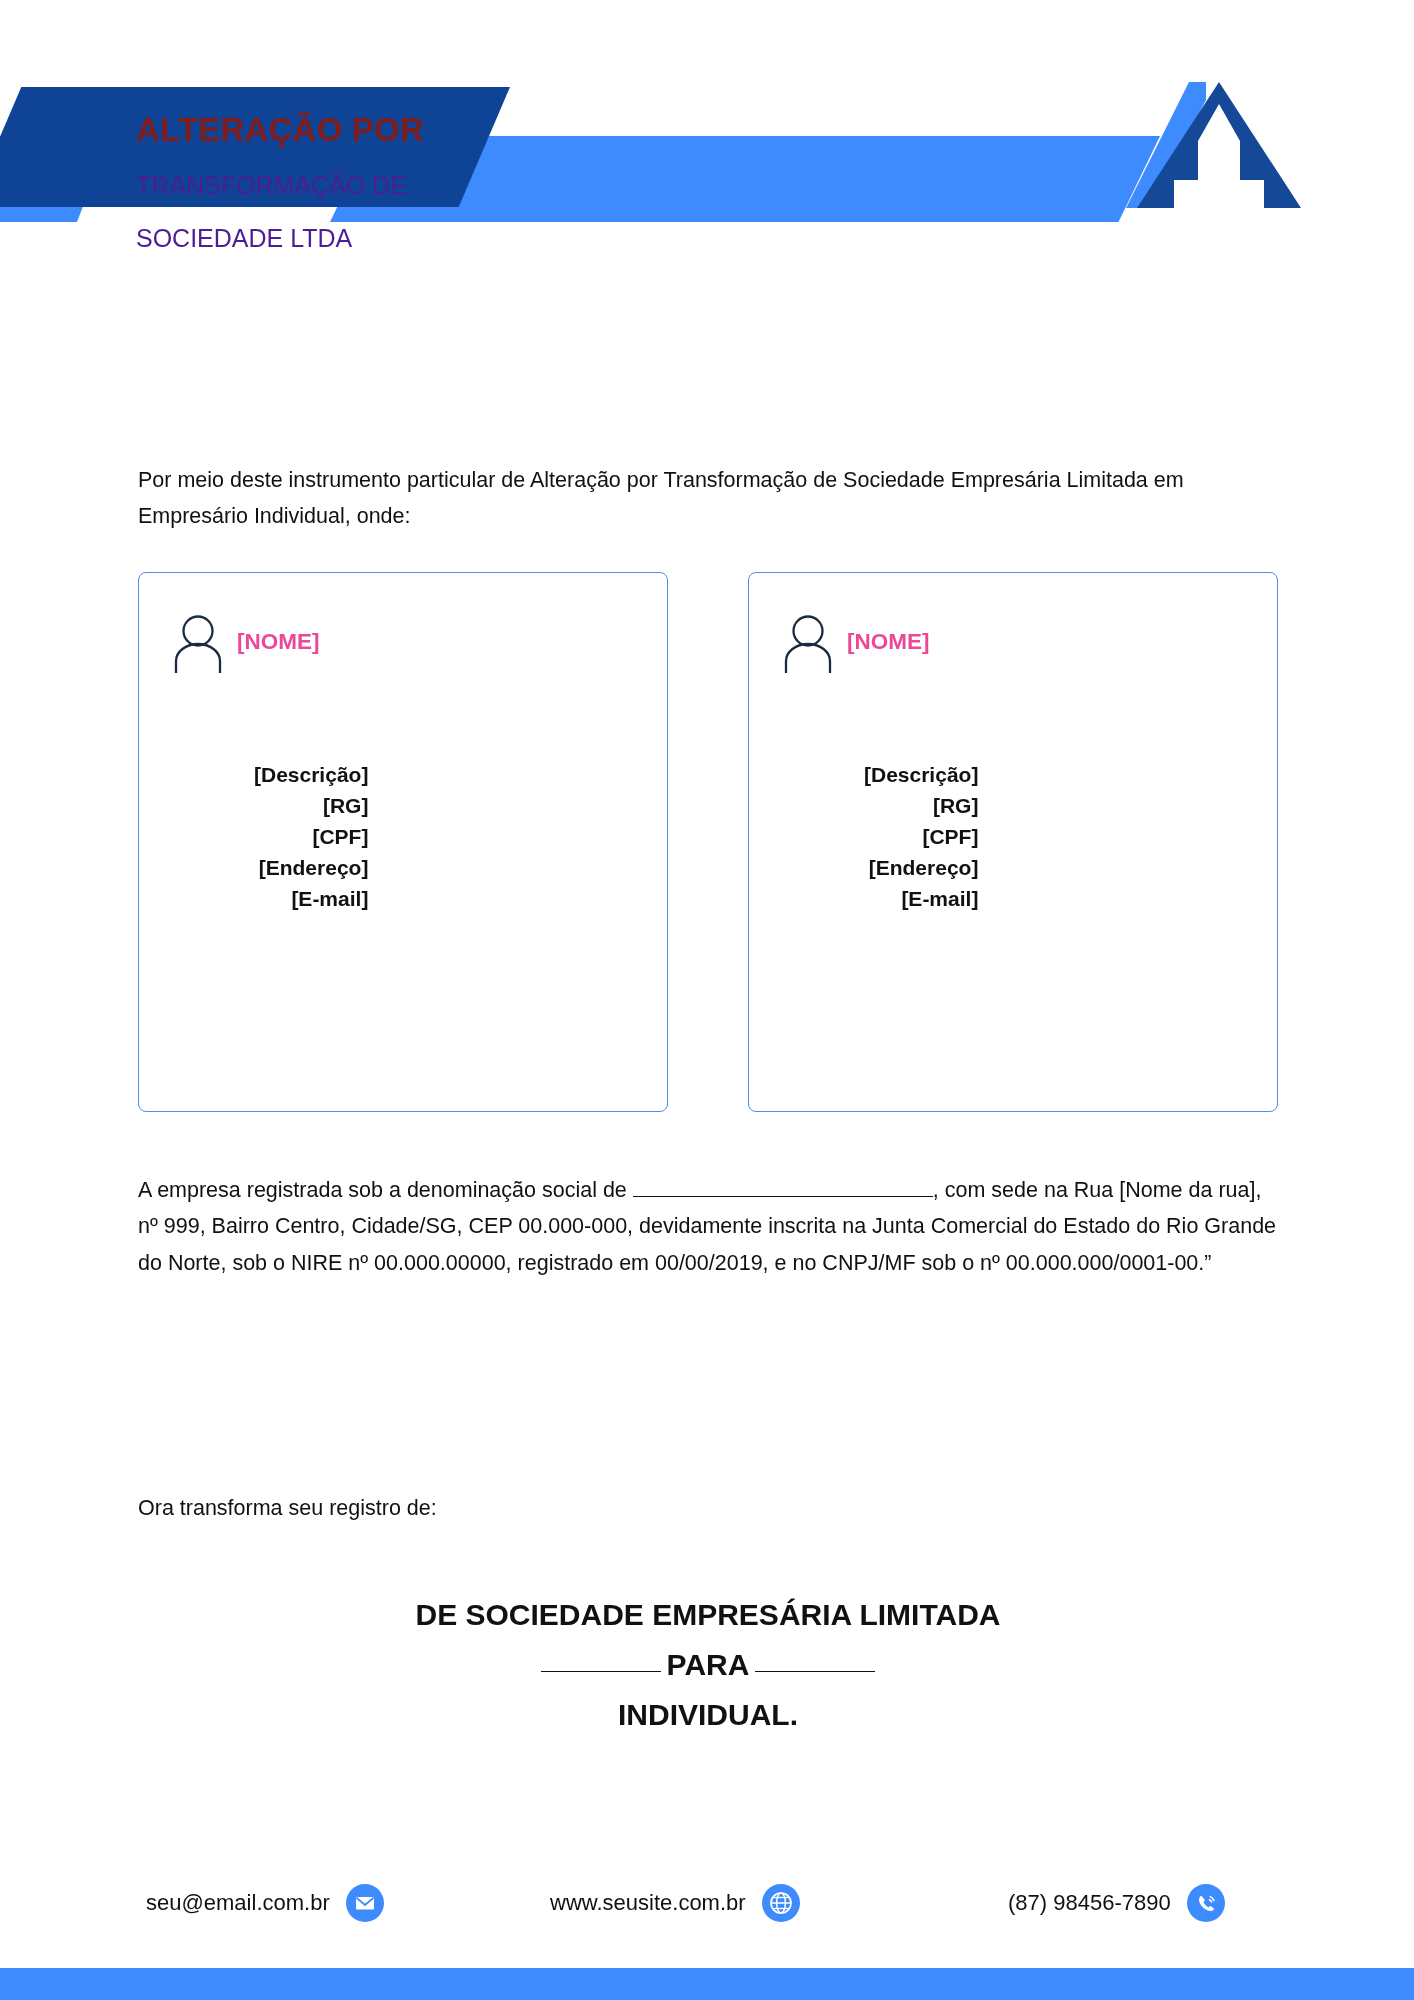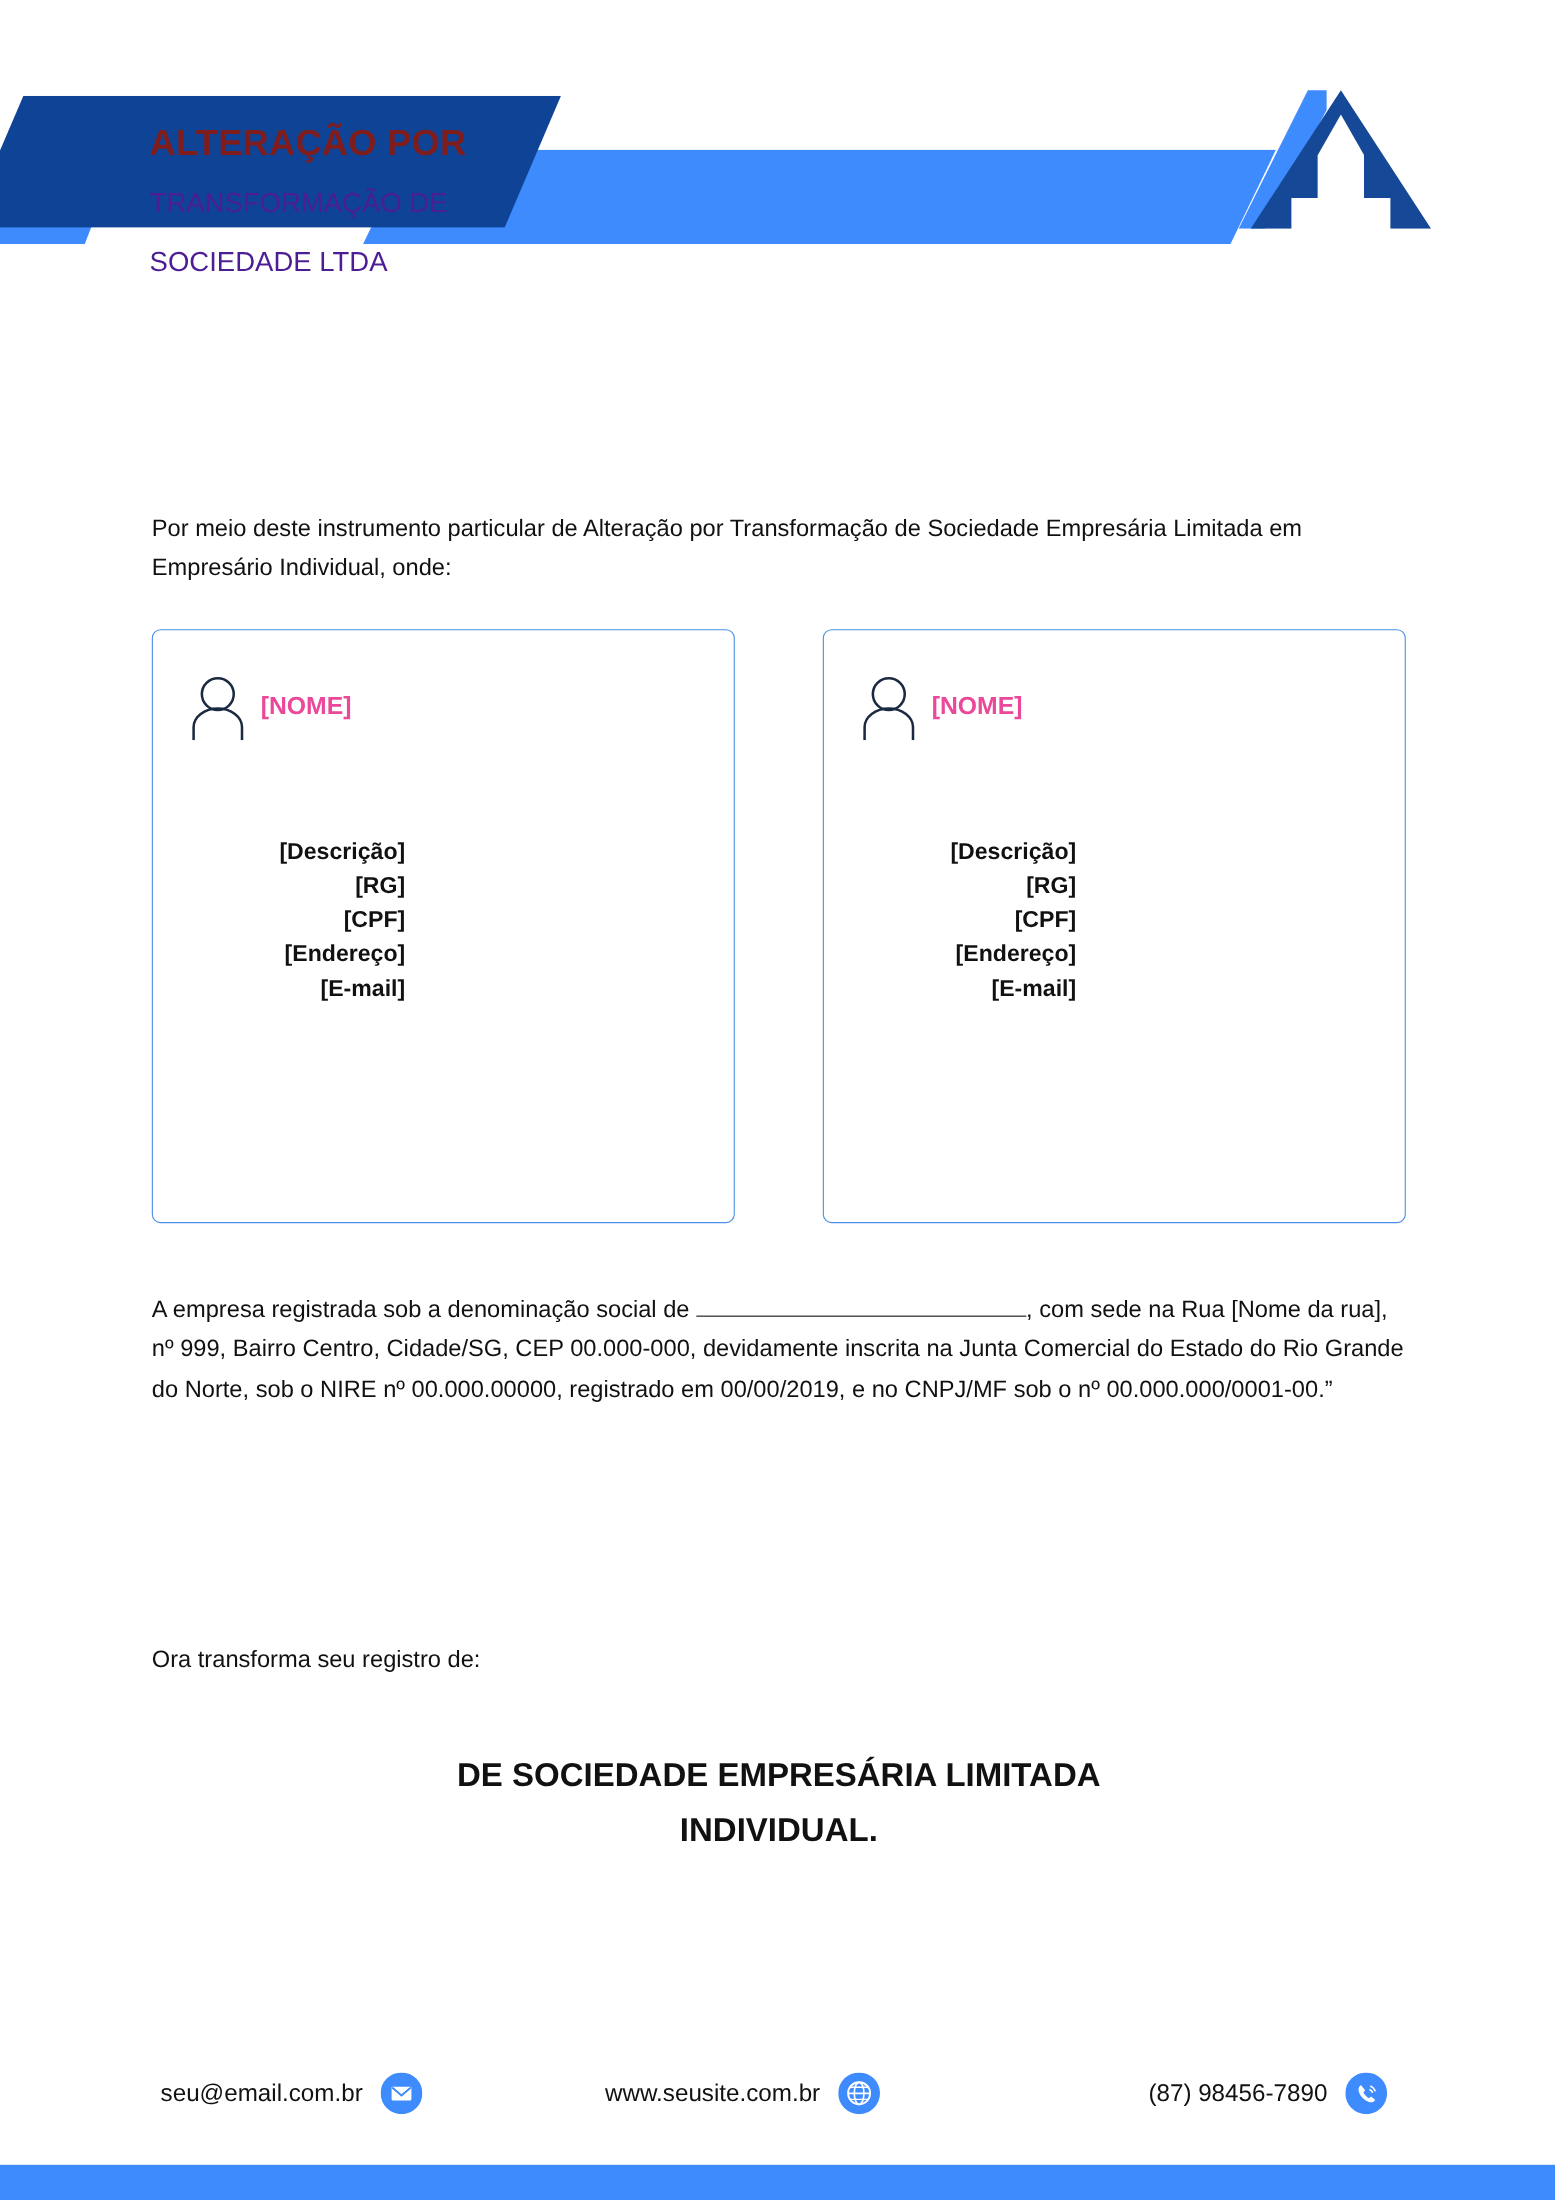--- a/index.html
+++ b/index.html
@@ -183,21 +183,21 @@
     position: absolute;
     display: flex;
     align-items: center;
     gap: 16px;
     font-size: 22px;
     color: #111111;
     white-space: nowrap;
   }
   #footer-email { left: 146px; top: 0px; }
   #footer-site  { left: 550px; top: 0px; }
-  #footer-phone { left: 1044px; top: 0px; }
+  #footer-phone { left: 1008px; top: 0px; }
   .footer-icon { width: 38px; height: 38px; flex: none; }
 
   .bottom-bar {
     position: absolute;
     left: 0;
     top: 1968px;
     width: 1414px;
     height: 32px;
     background: #3d8bfd;
   }
@@ -276,20 +276,21 @@
     </div>
 
   </div>
 
   <p class="para" id="company-para"><span>A empresa registrada sob a denominação social de </span><span class="blank-line bl-long"></span><span>, com sede na Rua [Nome da rua], nº 999, Bairro Centro, Cidade/SG, CEP 00.000-000, devidamente inscrita na Junta Comercial do Estado do Rio Grande do Norte, sob o NIRE nº 00.000.00000, registrado em 00/00/2019, e no CNPJ/MF sob o nº 00.000.000/0001-00.”</span></p>
 
   <p class="para" id="ora-para">Ora transforma seu registro de:</p>
 
   <div class="center-block">
     <div>DE SOCIEDADE EMPRESÁRIA LIMITADA</div>
+    <div><span class="blank-line bl-short"></span><span>PARA</span><span class="blank-line bl-short"></span></div>
     <div>INDIVIDUAL.</div>
   </div>
 
 </div>
 
 <div class="footer">
 
   <div class="footer-item" id="footer-email">
     <span>seu@email.com.br</span>
     <span class="footer-icon">

